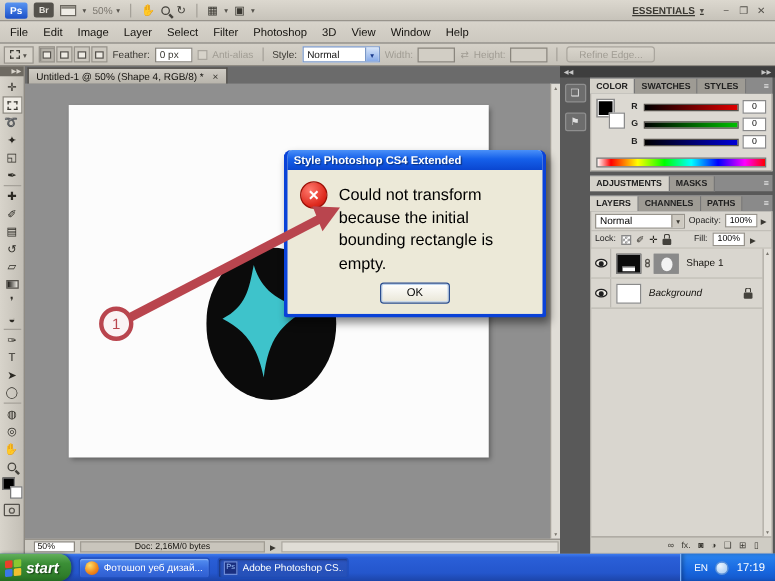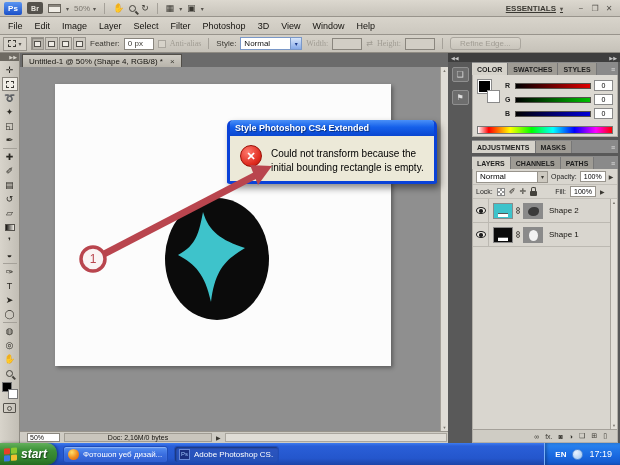--- a/index.html
+++ b/index.html
@@ -44,21 +44,21 @@
   .dashed-sq { width:8px; height:7px; border:1px dashed #3a3832; }
   .mode-group { display:flex; gap:1px; }
   .mode-btn { width:13px; height:13px; border:1px solid #98948c; background:#cdc9c0;
     display:flex; align-items:center; justify-content:center; }
   .mode-btn.pressed { background:#b8b4ab; box-shadow:inset 1px 1px 1px rgba(0,0,0,.25); }
   .msq { width:7px; height:6px; border:1px solid #55524c; background:#eeebe4; }
   .opt-input { width:30px; height:12px; background:#fff; border:1px solid #8a867e;
     font-size:8px; display:flex; align-items:center; padding-left:3px; }
   .opt-input.disabled { background:#d2cec5; color:#a09c93; }
   .cb { width:8px; height:8px; border:1px solid #aaa69e; background:#d7d3ca; }
-  .dim { color:#a09c93;font-family:Liberation Serif, serif; }
+  .dim { color:#a09c93; }
   .opt-select { width:62px; height:13px; background:#fff; border:1px solid #7a98c8;
     display:flex; align-items:center; }
   .opt-select .sel-val { flex:1; padding-left:3px; font-size:8px; color:#111; }
   .sel-arrow { width:11px; height:100%; background:linear-gradient(#d8e6fa,#86aae8);
     border-left:1px solid #7a98c8; color:#1a3a8c; font-size:6px;
     display:flex; align-items:center; justify-content:center; }
   .refine-btn { height:13px; padding:0 9px; border:1px solid #aaa69e; border-radius:3px;
     background:linear-gradient(#d9d5cc,#c9c5bc); color:#a09c93; font-size:8px;
     display:flex; align-items:center; }
 
@@ -112,21 +112,21 @@
     background:#ece9d8; box-shadow:3px 4px 7px rgba(0,0,0,.45); }
   .dialog-title { height:16px; border-radius:4px 4px 0 0; padding:0 5px;
     background:linear-gradient(#4a90f8 0%,#1560ea 45%,#0a46d0 100%);
     color:#fff; font-size:9px; font-weight:bold; display:flex; align-items:center;
     text-shadow:1px 1px 1px rgba(0,0,0,.45); }
   .dialog-body { display:flex; gap:9px; padding:9px 9px 6px 10px; }
   .err-icon { width:22px; height:22px; border-radius:50%; flex:none;
     background:radial-gradient(circle at 35% 30%, #ff7a6e, #df2b1f 65%, #b81408);
     border:1px solid #9a0f06; color:#fff; font-size:11px; font-weight:bold;
     display:flex; align-items:center; justify-content:center; }
-  .dialog-msg { font-size:10px; color:#000; line-height:1.4; width:158px; padding-top:2px; }
+  .dialog-msg { font-size:13px; color:#000; line-height:1.4; width:158px; padding-top:2px; }
   .dialog-btnrow { display:flex; justify-content:center; padding-bottom:8px; }
   .ok-btn { width:56px; height:17px; border:1px solid #2a4d8f; border-radius:3px;
     background:linear-gradient(#ffffff,#e9e6d7); box-shadow:inset 0 0 0 1px #bcd2ee;
     font-size:9px; color:#000; display:flex; align-items:center; justify-content:center; }
 
   
   .annot { position:absolute; left:0; top:0; z-index:60; pointer-events:none; }
 
   
   .dock { position:absolute; left:448px; top:53px; width:172px; height:390px; background:#595959; }
@@ -241,21 +241,21 @@
     box-shadow:inset 1px 1px 2px rgba(0,0,0,.4); }
   .ff-icon { width:11px; height:11px; border-radius:50%; flex:none;
     background:radial-gradient(circle at 35% 30%,#ffe06a,#f08a1d 55%,#d9590a); }
   .ps-task-icon { width:11px; height:11px; background:#1a2f80; border:1px solid #6a8ad8; flex:none;
     color:#9cc0f8; font-size:6px; display:flex; align-items:center; justify-content:center; }
   .task-label { white-space:nowrap; overflow:hidden; }
   .tray { margin-left:auto; height:22px; border-left:1px solid #7ab0f8;
     background:linear-gradient(#2c86f0,#1868e0 60%,#1456c8);
     box-shadow:inset 2px 0 3px rgba(0,0,0,.25);
     display:flex; align-items:center; gap:6px; padding:0 8px 0 10px; color:#fff; }
-  .tray-lang { font-size:8px; font-weight:bold; }
+  .tray-lang { font-size:8px; font-weight:normal; }
   .tray-icon { width:11px; height:11px; border-radius:50%; border:1px solid #5a90d8;
     background:radial-gradient(circle at 35% 30%,#eaf4ff,#9cc4f0); }
   .tray-time { font-size:9px; }
 </style>
 </head>
 <body>
 
 <div class="screen">
 
   <div class="titlebar">
@@ -444,20 +444,23 @@
     <div class="doc-box">Doc: 2,16M/0 bytes</div>
     <span class="status-arrow">▶</span>
     <div class="hscroll-track"></div>
   </div>
 
   <div class="dialog">
     <div class="dialog-title">Style Photoshop CS4 Extended</div>
     <div class="dialog-body">
       <div class="err-icon">✕</div>
       <div class="dialog-msg">Could not transform because the initial bounding rectangle is empty.</div>
+    </div>
+    <div class="dialog-btnrow">
+      <div class="ok-btn">OK</div>
     </div>
   </div>
 
   <svg class="annot" width="620" height="465" viewBox="0 0 620 465">
     <line x1="104" y1="254" x2="256" y2="175" stroke="#B9454E" stroke-width="7"></line>
     <polygon points="272,166 258,185 250,165" fill="#B9454E"></polygon>
     <circle cx="93" cy="259" r="12" fill="#FAF3F4" stroke="#B9454E" stroke-width="3.5"></circle>
     <text x="93" y="263" text-anchor="middle" font-size="12" fill="#B9454E">1</text>
   </svg>
 
@@ -538,39 +541,35 @@
           <span class="padlock"></span>
           <span class="small-label" style="margin-left:14px;">Fill:</span>
           <span class="val-box">100%</span>
           <span class="spin">▶</span>
         </div>
         <div class="layer-list">
           <div class="layer-row">
             <div class="eye-cell">
                 <span class="eye"></span>
               </div>
-            <span class="thumb cyan"></span>
-            <span class="chain">
-                <i></i>
-                <i></i>
-              </span>
-            <span class="mask-thumb blob"></span>
-            <span class="layer-name">Shape 2</span>
-          </div>
-          <div class="layer-row">
-            <div class="eye-cell">
-                <span class="eye"></span>
-              </div>
             <span class="thumb black"></span>
             <span class="chain">
                 <i></i>
                 <i></i>
               </span>
             <span class="mask-thumb ellipse"></span>
             <span class="layer-name">Shape 1</span>
+          </div>
+          <div class="layer-row">
+            <div class="eye-cell">
+                <span class="eye"></span>
+              </div>
+            <span class="thumb white"></span>
+            <span class="layer-name italic">Background</span>
+            <span class="padlock bg-lock"></span>
           </div>
         </div>
         <div class="spacer"></div>
         <div class="layers-scroll">
           <span>▲</span>
           <span>▼</span>
         </div>
         <div class="layers-bottombar">
           <span>∞</span>
           <span>fx.</span>

